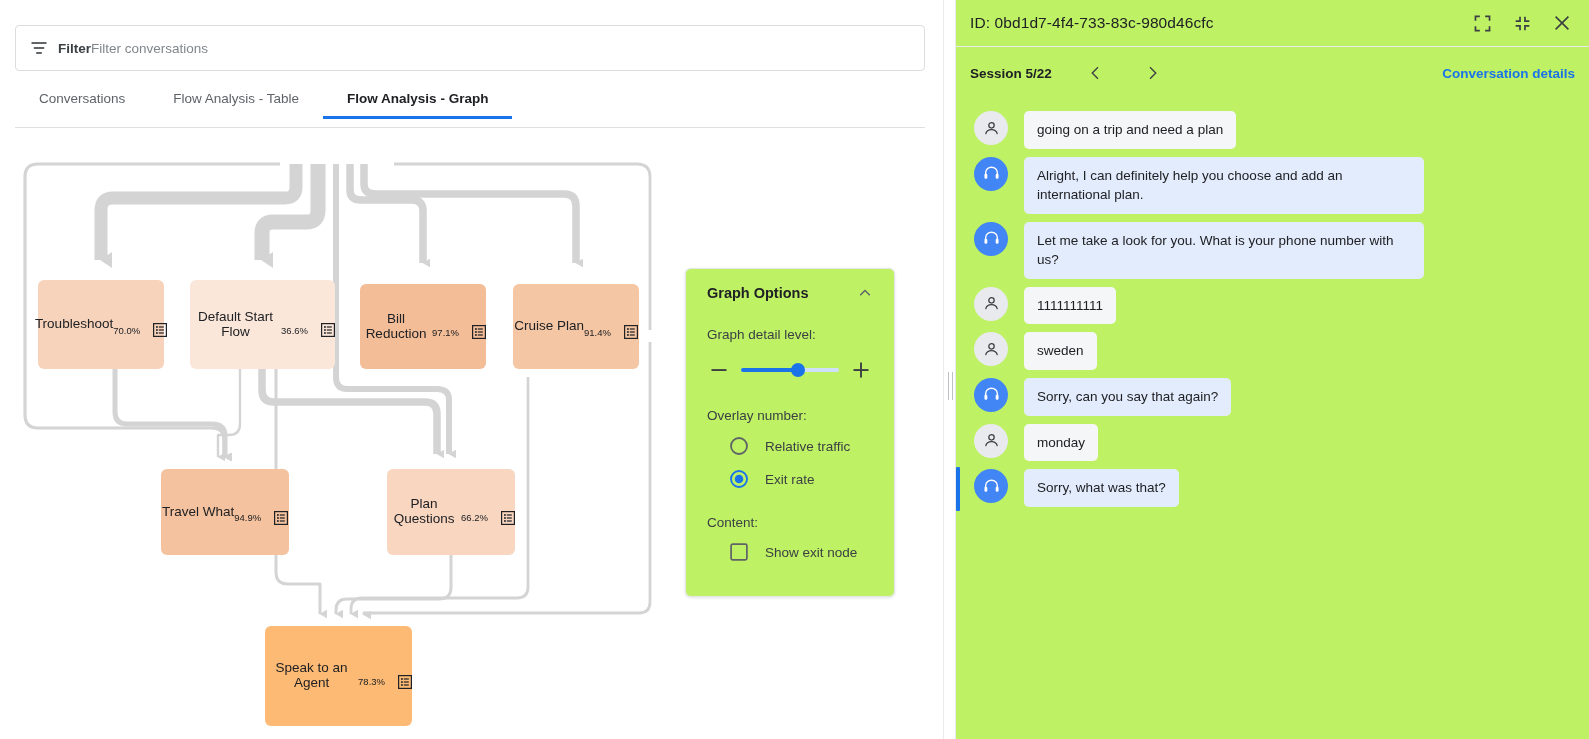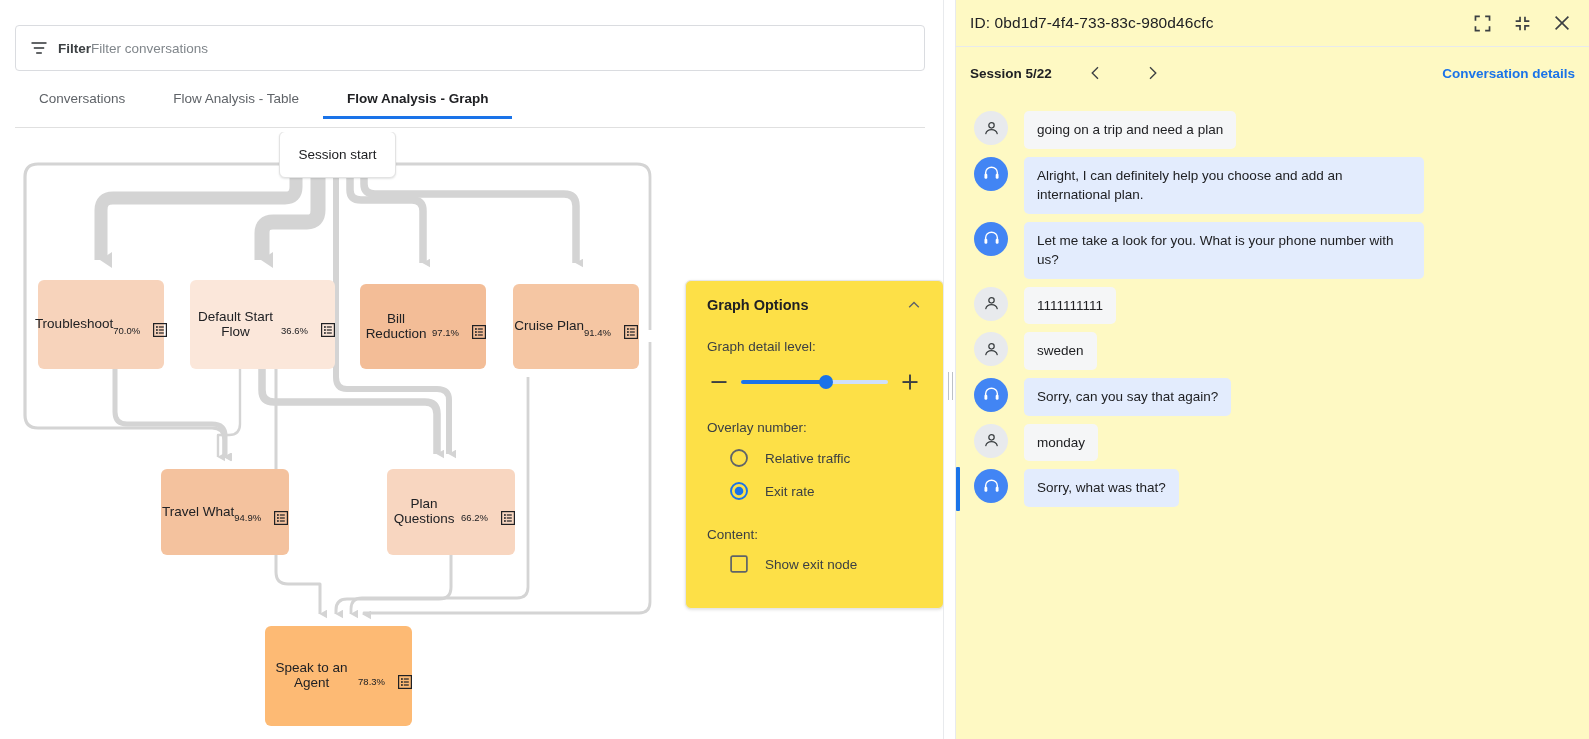--- a/index.html
+++ b/index.html
@@ -83,23 +83,23 @@
     border: 1px solid #e3e3e3;
     border-radius: 6px;
     box-shadow: 0 1px 2px rgba(60,64,67,.14);
     display: flex; align-items: center; justify-content: center;
     font-size: 13.5px; color: #202124;
     z-index: 5;
   }
 
   
   .options-panel {
-    position: absolute; left: 685px; top: 148px;
-    width: 259px; height: 329px;
-    background: #fde047;
+    position: absolute; left: 685px; top: 136px;
+    width: 210px; height: 329px;
+    background: #bef264;
     border: 1px solid #e6e6e6; border-radius: 6px;
     box-shadow: 0 1px 3px rgba(60,64,67,.15);
     padding: 16px 21px 0 21px;
     z-index: 10;
   }
   .op-head { display: flex; align-items: center; justify-content: space-between; }
   .op-title { font-size: 14.5px; font-weight: bold; color: #202124; }
   .chev { width: 16px; height: 16px; cursor: pointer; }
   .op-sub { font-size: 13.5px; color: #3c4043; margin-top: 26px; }
   .slider-row { display: flex; align-items: center; margin-top: 16px; gap: 0; }
@@ -136,21 +136,21 @@
   .resizer-grip i {
     position: absolute; top: 0; width: 1px; height: 28px; background: #bdc1c6; display: block;
   }
   .resizer-grip i:nth-child(1) { left: 0; }
   .resizer-grip i:nth-child(2) { left: 4px; }
 
   
   .right-pane {
     position: absolute; left: 956px; top: 0;
     width: 633px; height: 739px;
-    background: #fef9c3;
+    background: #bef264;
     display: flex; flex-direction: column;
   }
   .conv-header {
     height: 47px; flex: 0 0 47px;
     display: flex; align-items: center;
     padding: 0 14px 0 14px;
     border-bottom: 1px solid #e8eaed;
   }
   .conv-id { font-size: 15.5px; color: #202124; flex: 1; letter-spacing: .1px; }
   .hdr-btn {
@@ -257,23 +257,20 @@
           <path d="M451,412 L451,455 Q451,467 439,467 L347,467 Q336,467 336,478 L336,482" stroke-width="3" marker-end="url(#ah)"></path>
 
           <path d="M650,210 L650,470 Q650,481 639,481 L364,481 L364,483" stroke-width="2.8" marker-end="url(#ah)"></path>
 
           <path d="M528,245 L528,455 Q528,466 517,466 L362,466 Q351,466 351,477 L351,482" stroke-width="2.8" marker-end="url(#ah)"></path>
 
           <path d="M394,32 L637,32 Q650,32 650,45 L650,198" stroke-width="2.8"></path>
         </g>
       </svg>
 
-      <div class="session-start" style="left:279px; top:-1px; width:117px; height:47px;">
-        <span>Session start</span>
-      </div>
 
       <div class="node" style="left:38px; top:148px; width:126px; height:89px; background:#f7d3bb;">
         <div class="node-title">Troubleshoot</div>
         <div class="node-metric-row">
           <span class="node-pct">70.0%</span>
           <span class="list-icon">
             <svg viewBox="0 0 14 14" width="14" height="14">
               <rect x="0.6" y="0.6" width="12.8" height="12.8" fill="none" stroke="#202124" stroke-width="1.2"></rect>
               <rect x="3" y="3.2" width="1.8" height="1.6" fill="#202124"></rect>
                 <rect x="5.8" y="3.4" width="5" height="1.2" fill="#202124"></rect>

